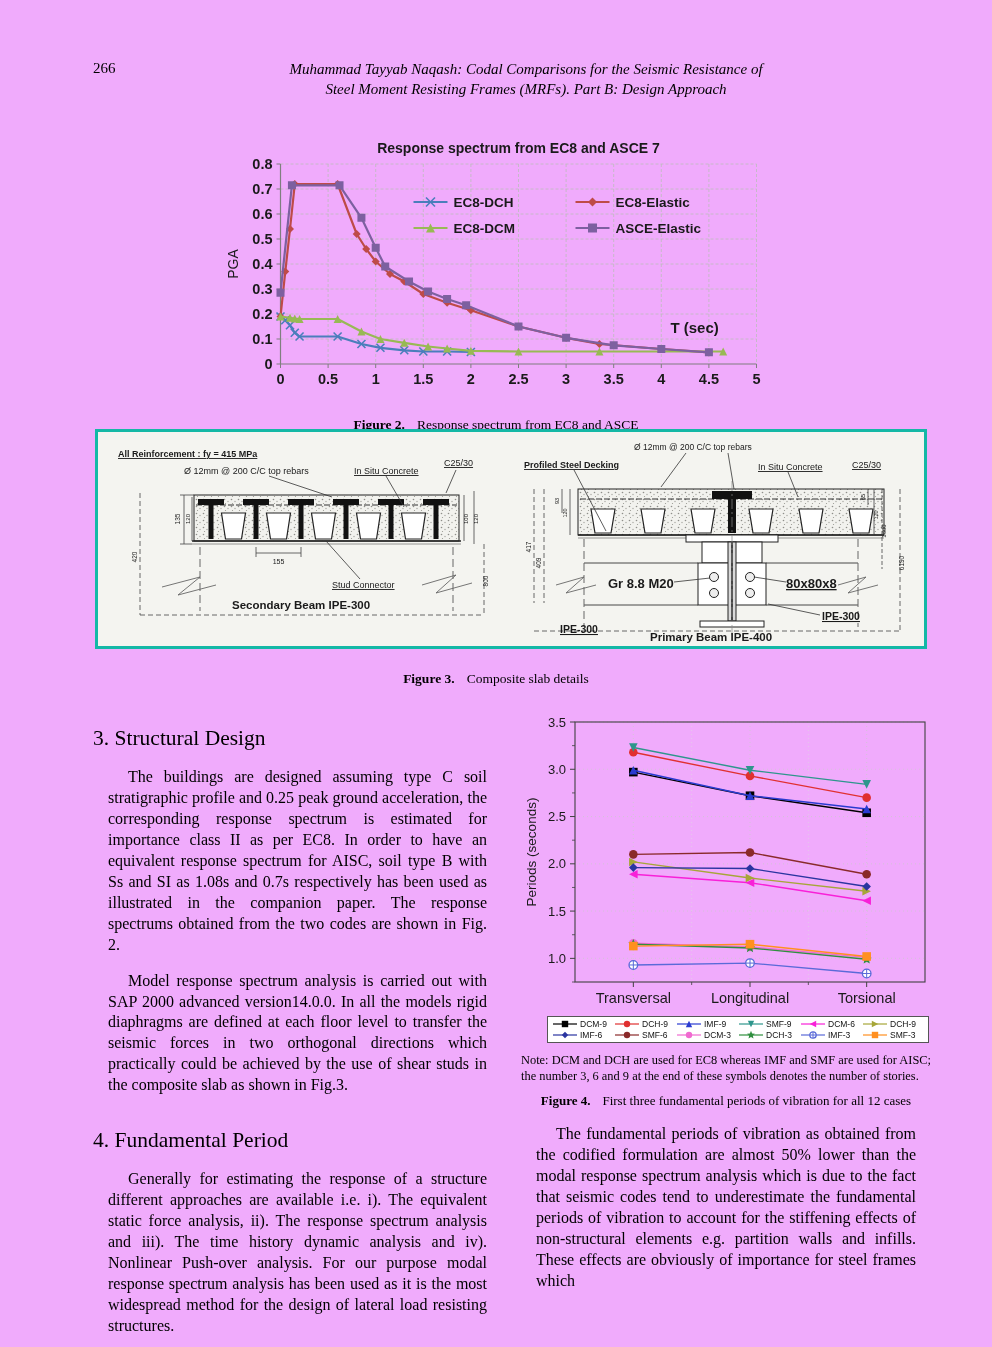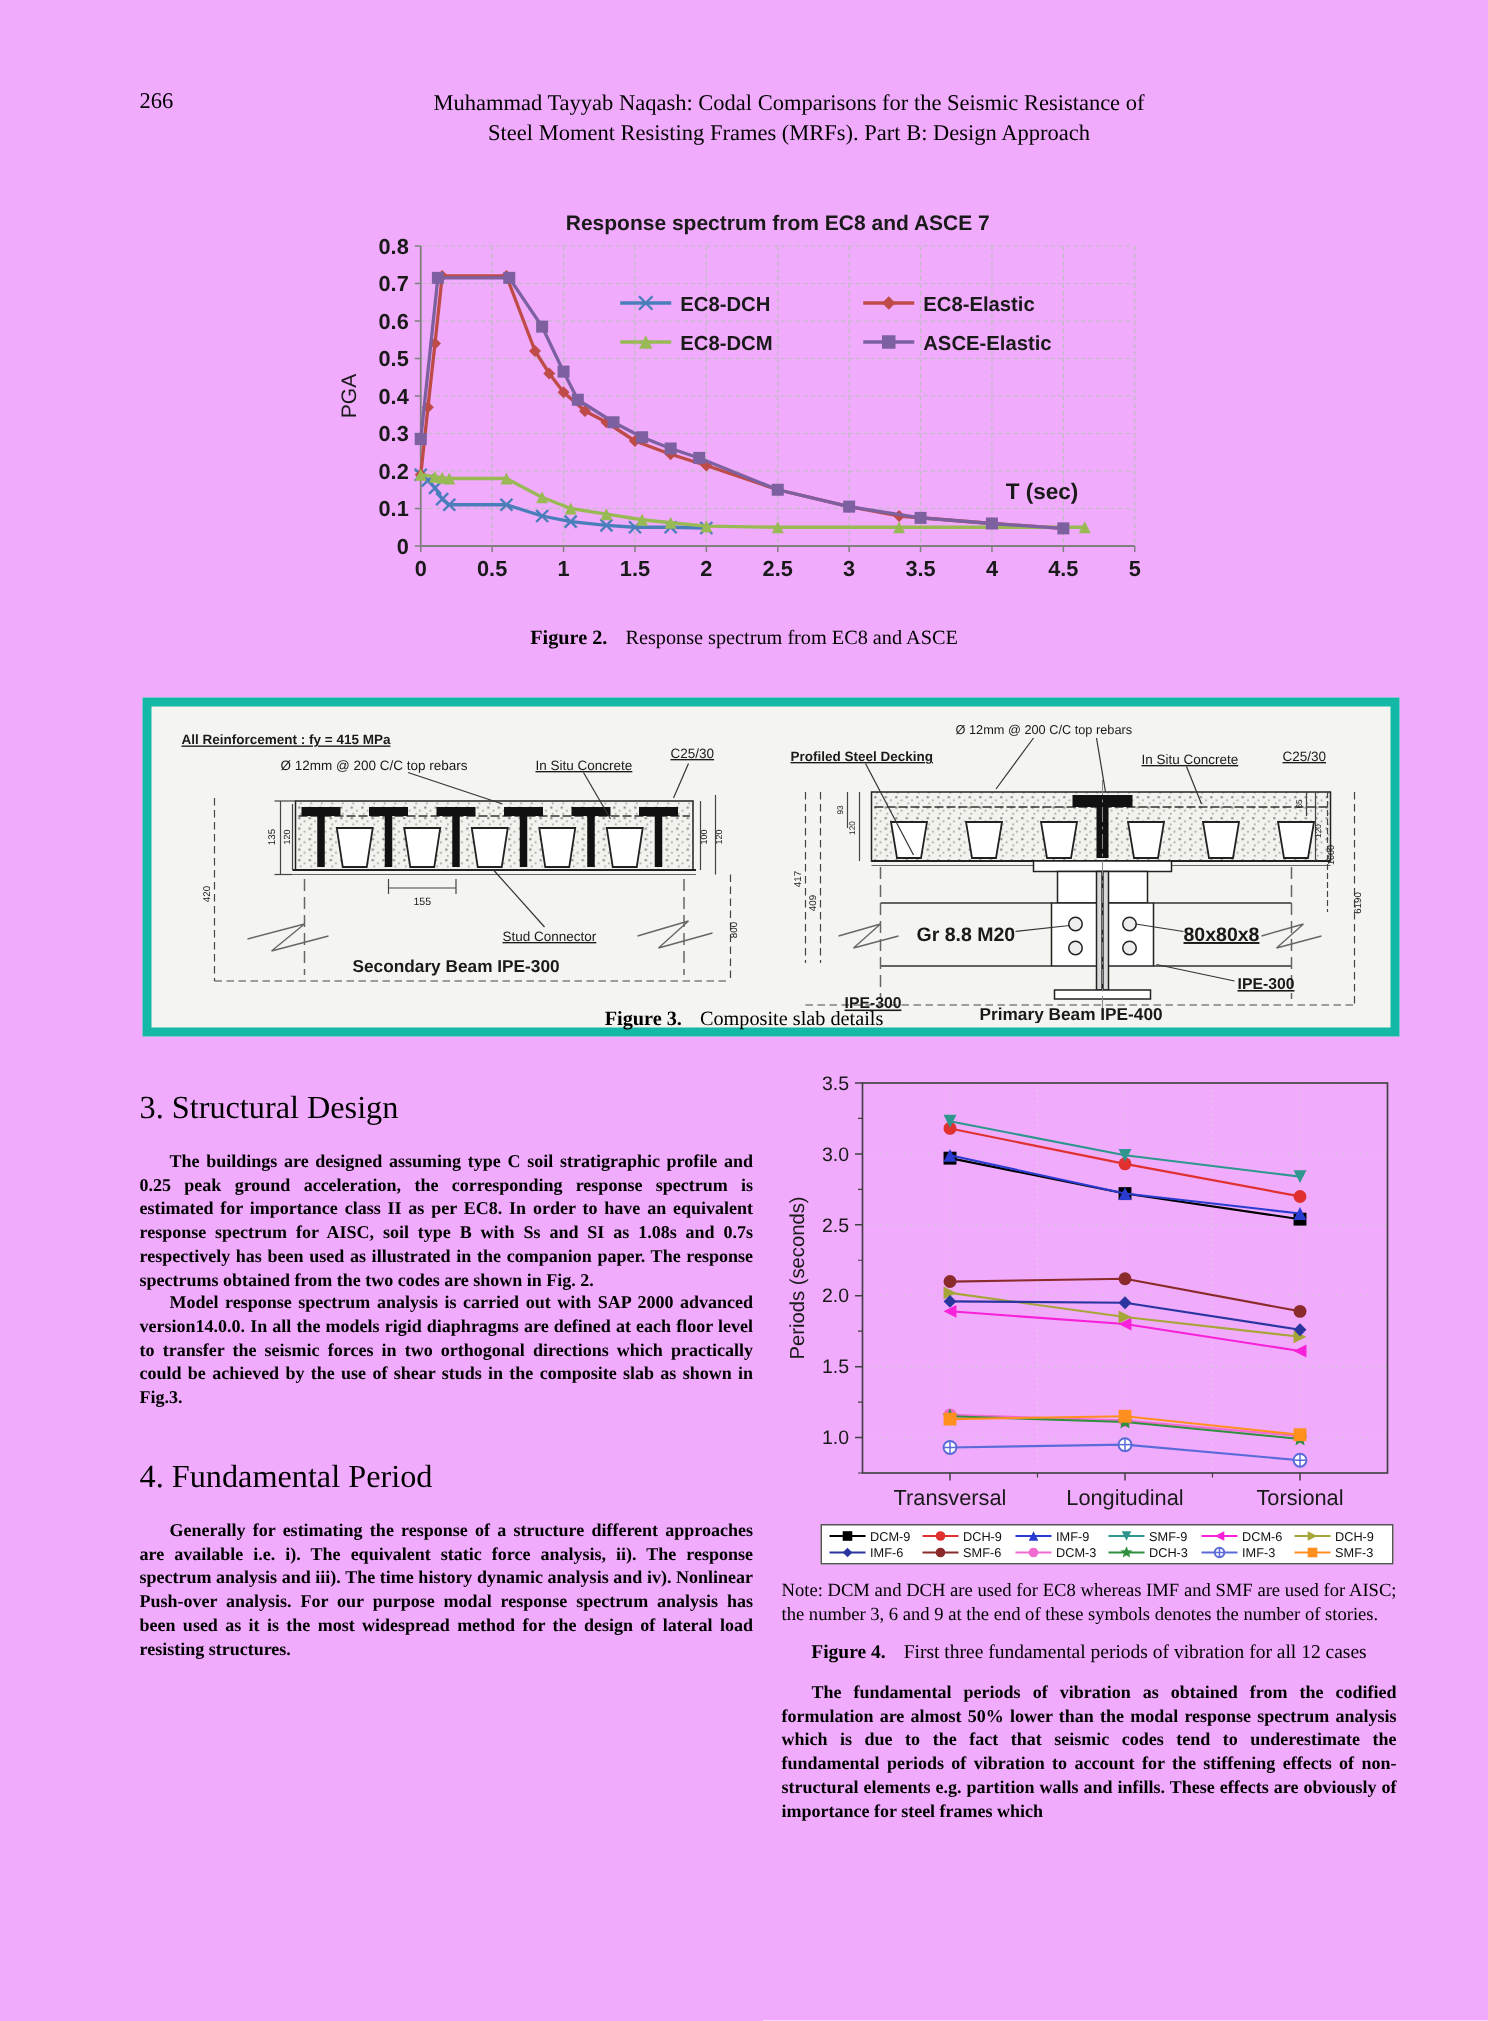--- a/index.html
+++ b/index.html
@@ -1,32 +1,32 @@
 <!DOCTYPE html>
 <html><head>
 <meta charset="utf-8">
 <style>
   html,body{margin:0;padding:0;background:#ffffff;}
   .page{position:relative;width:992px;height:1347px;background:#f0abfc;font-family:"Liberation Serif",serif;color:#000;overflow:hidden;}
   .hdr-num{position:absolute;top:60px;left:93px;font-size:15px;}
-  .hdr-title{position:absolute;top:60px;left:120px;right:60px;text-align:center;font-size:15px;line-height:1.3;}
+  .hdr-title{position:absolute;top:60px;left:120px;right:60px;text-align:center;font-size:15px;line-height:1.3;font-style:italic;}
   .fig2-wrap{position:absolute;top:138px;left:50%;transform:translateX(-50%);}
   .caption{position:absolute;width:100%;text-align:center;font-size:13.5px;}
   .cap2{top:417px;}
   .cap3{top:671px;}
   .cap-label{font-weight:bold;margin-right:12px;text-align:center;}
-  .fig3-panel{position:absolute;top:465px;left:95px;width:826px;height:214px;background:#f4f4f0;border:6px solid #14b8a6;}
+  .fig3-panel{position:absolute;top:429px;left:95px;width:826px;height:214px;background:#f4f4f0;border:3px solid #14b8a6;}
   .fig3-left{position:absolute;left:6px;top:3px;}
   .fig3-right{position:absolute;left:418px;top:3px;}
   .columns{position:absolute;top:714px;left:93px;width:838px;display:flex;gap:19px;}
   .col-left{width:409px;}
   .col-right{width:410px;}
   .sec-head{font-size:21.5px;font-weight:normal;margin:12px 0 16px 0;font-family:"Liberation Serif",serif;}
   .sec-head2{margin-top:32px;}
-  .col-left p,.col-right p.body{font-size:12px;line-height:1.31;text-align:justify;margin:0;text-indent:20px;font-weight:bold;}
+  .col-left p,.col-right p.body{font-size:16px;line-height:1.31;text-align:justify;margin:15px;text-indent:20px;}
   .fig4-legend{border:1px solid #555;margin:4px 0 0 26px;width:372px;padding:2px 4px;display:grid;grid-template-columns:repeat(6,1fr);row-gap:1px;font-family:"Liberation Sans",sans-serif;font-size:8.5px;color:#111;background:#fff;}
   .lg-item{display:flex;align-items:flex-end;gap:2px;white-space:nowrap;}
   .note{font-size:12.4px;line-height:1.25;text-align:justify;margin:10px 0 0 0;}
   .fig4cap{text-align:center;font-size:13px;margin:9px 0 12px 0;}
   svg{display:block;}
   svg text{font-family:"Liberation Sans",sans-serif;}
   .dwg text{font-family:"Liberation Sans",sans-serif;fill:#1a1a1a;}
 </style>
 </head>
 <body>

